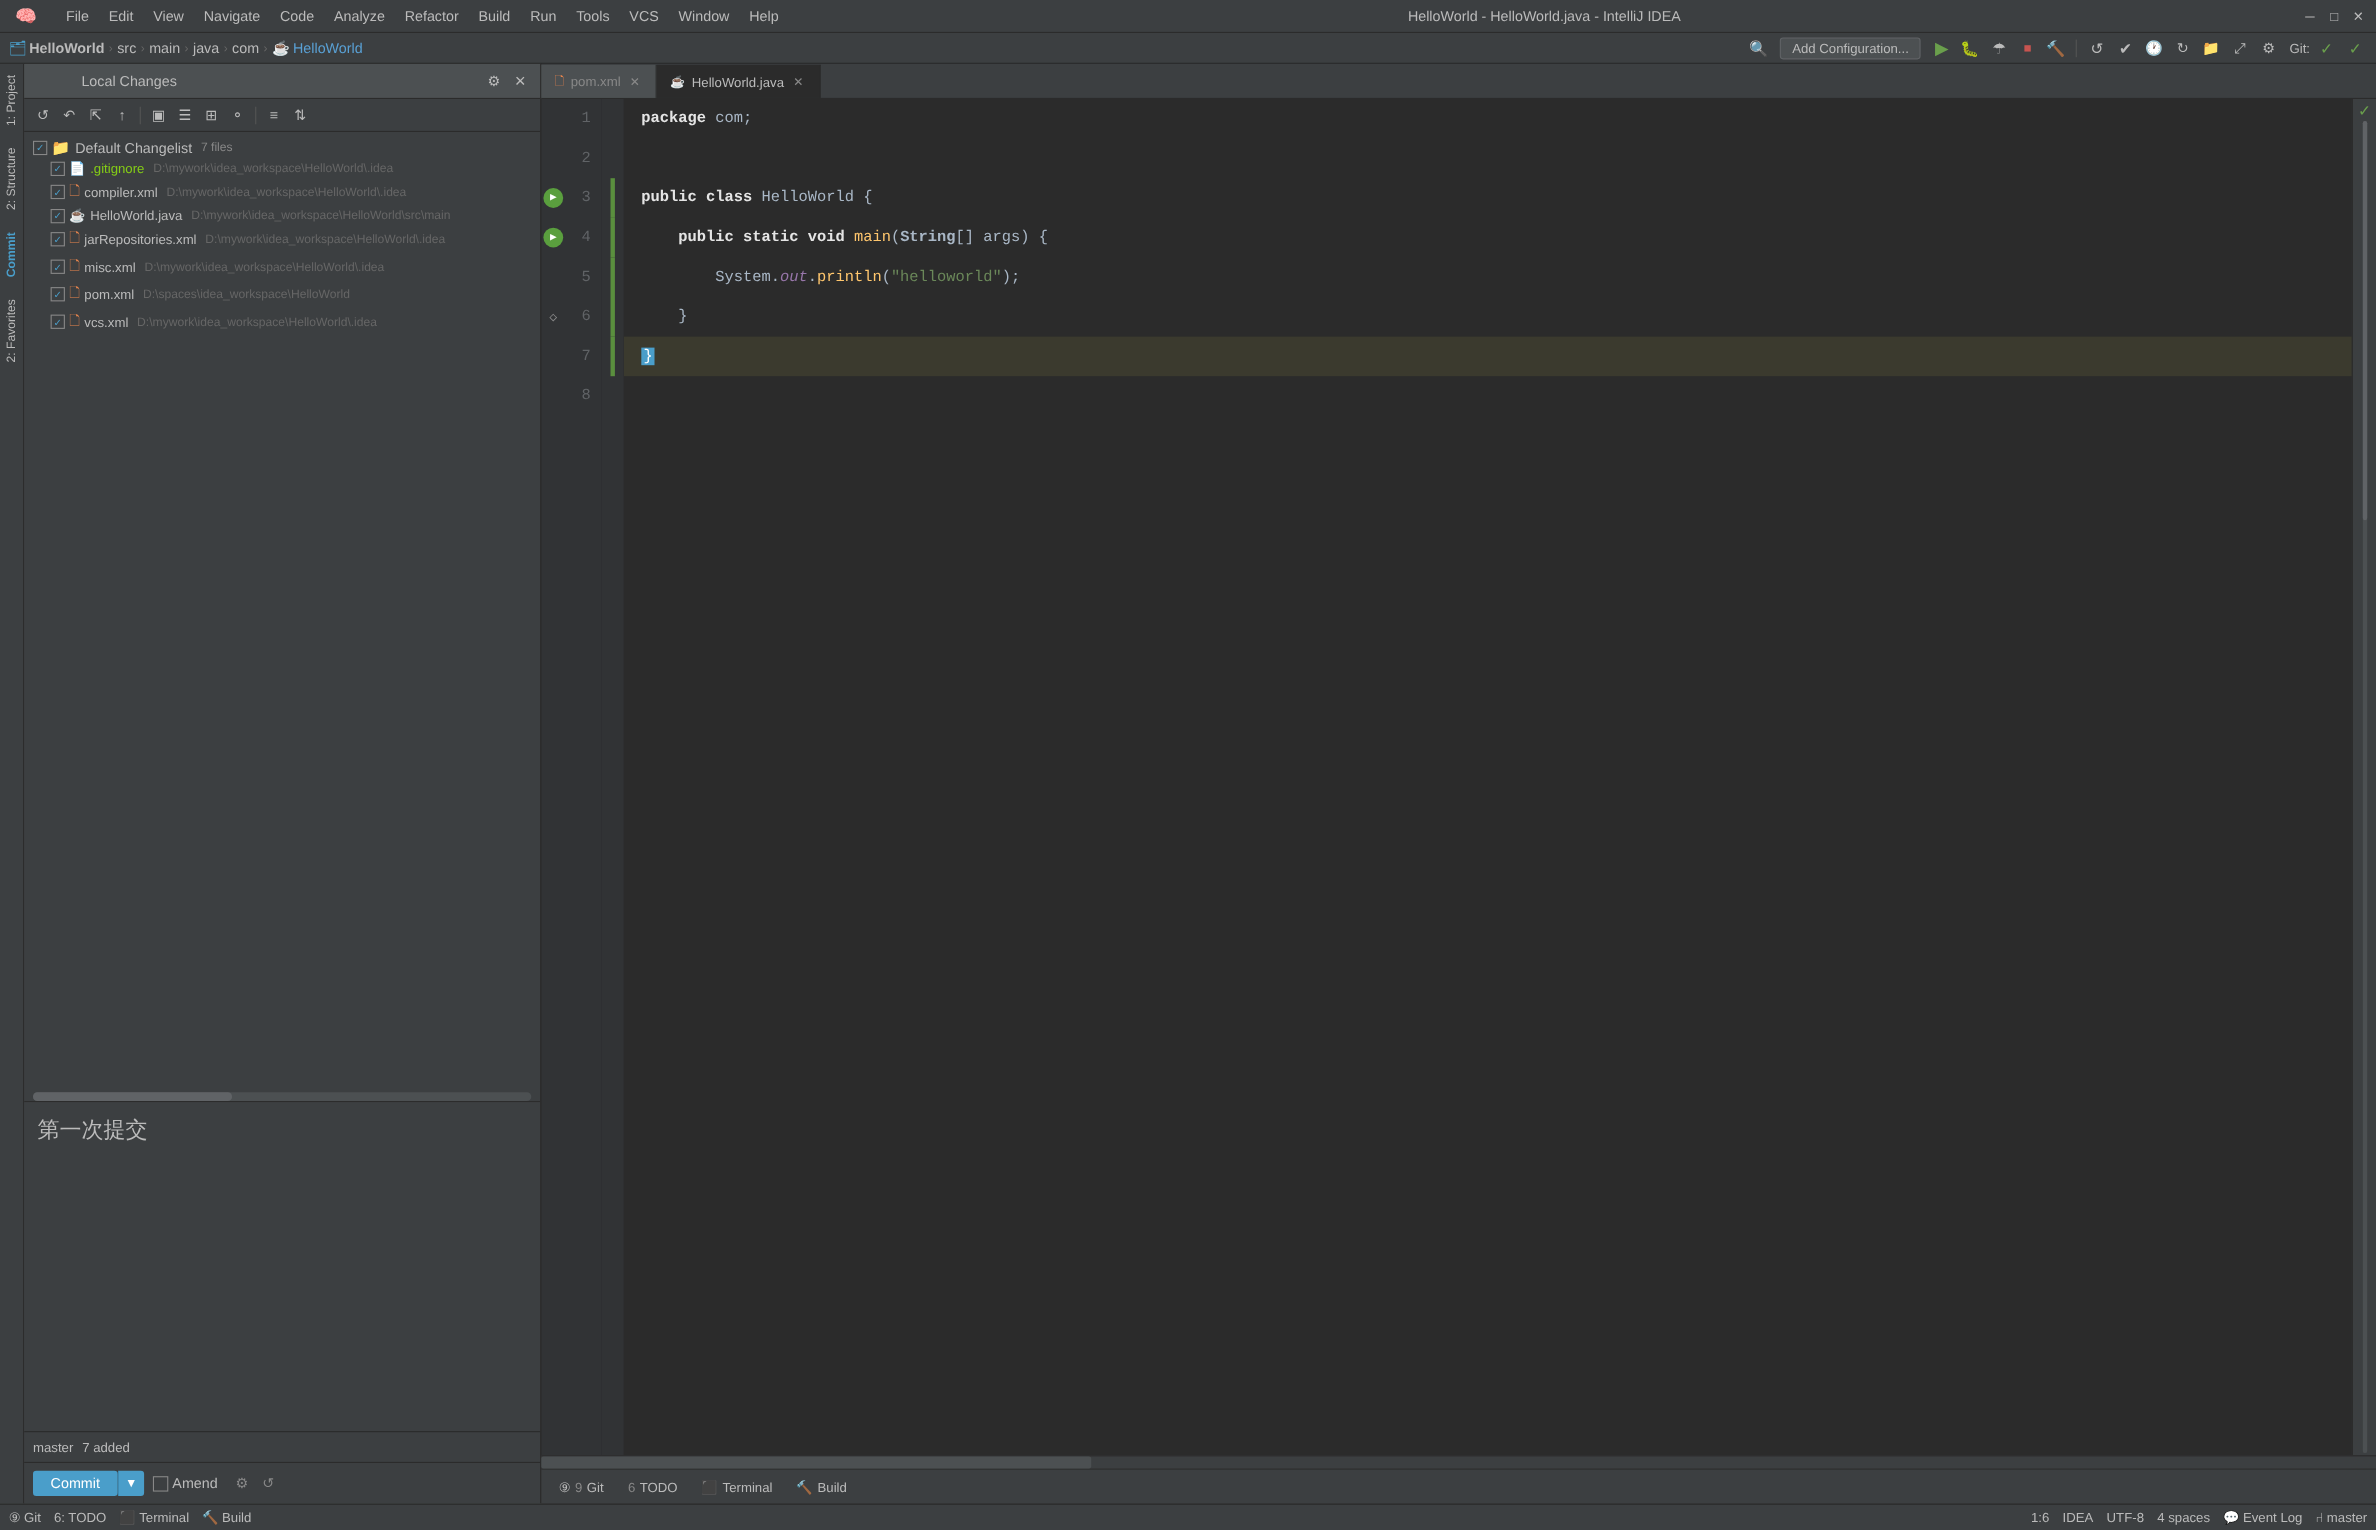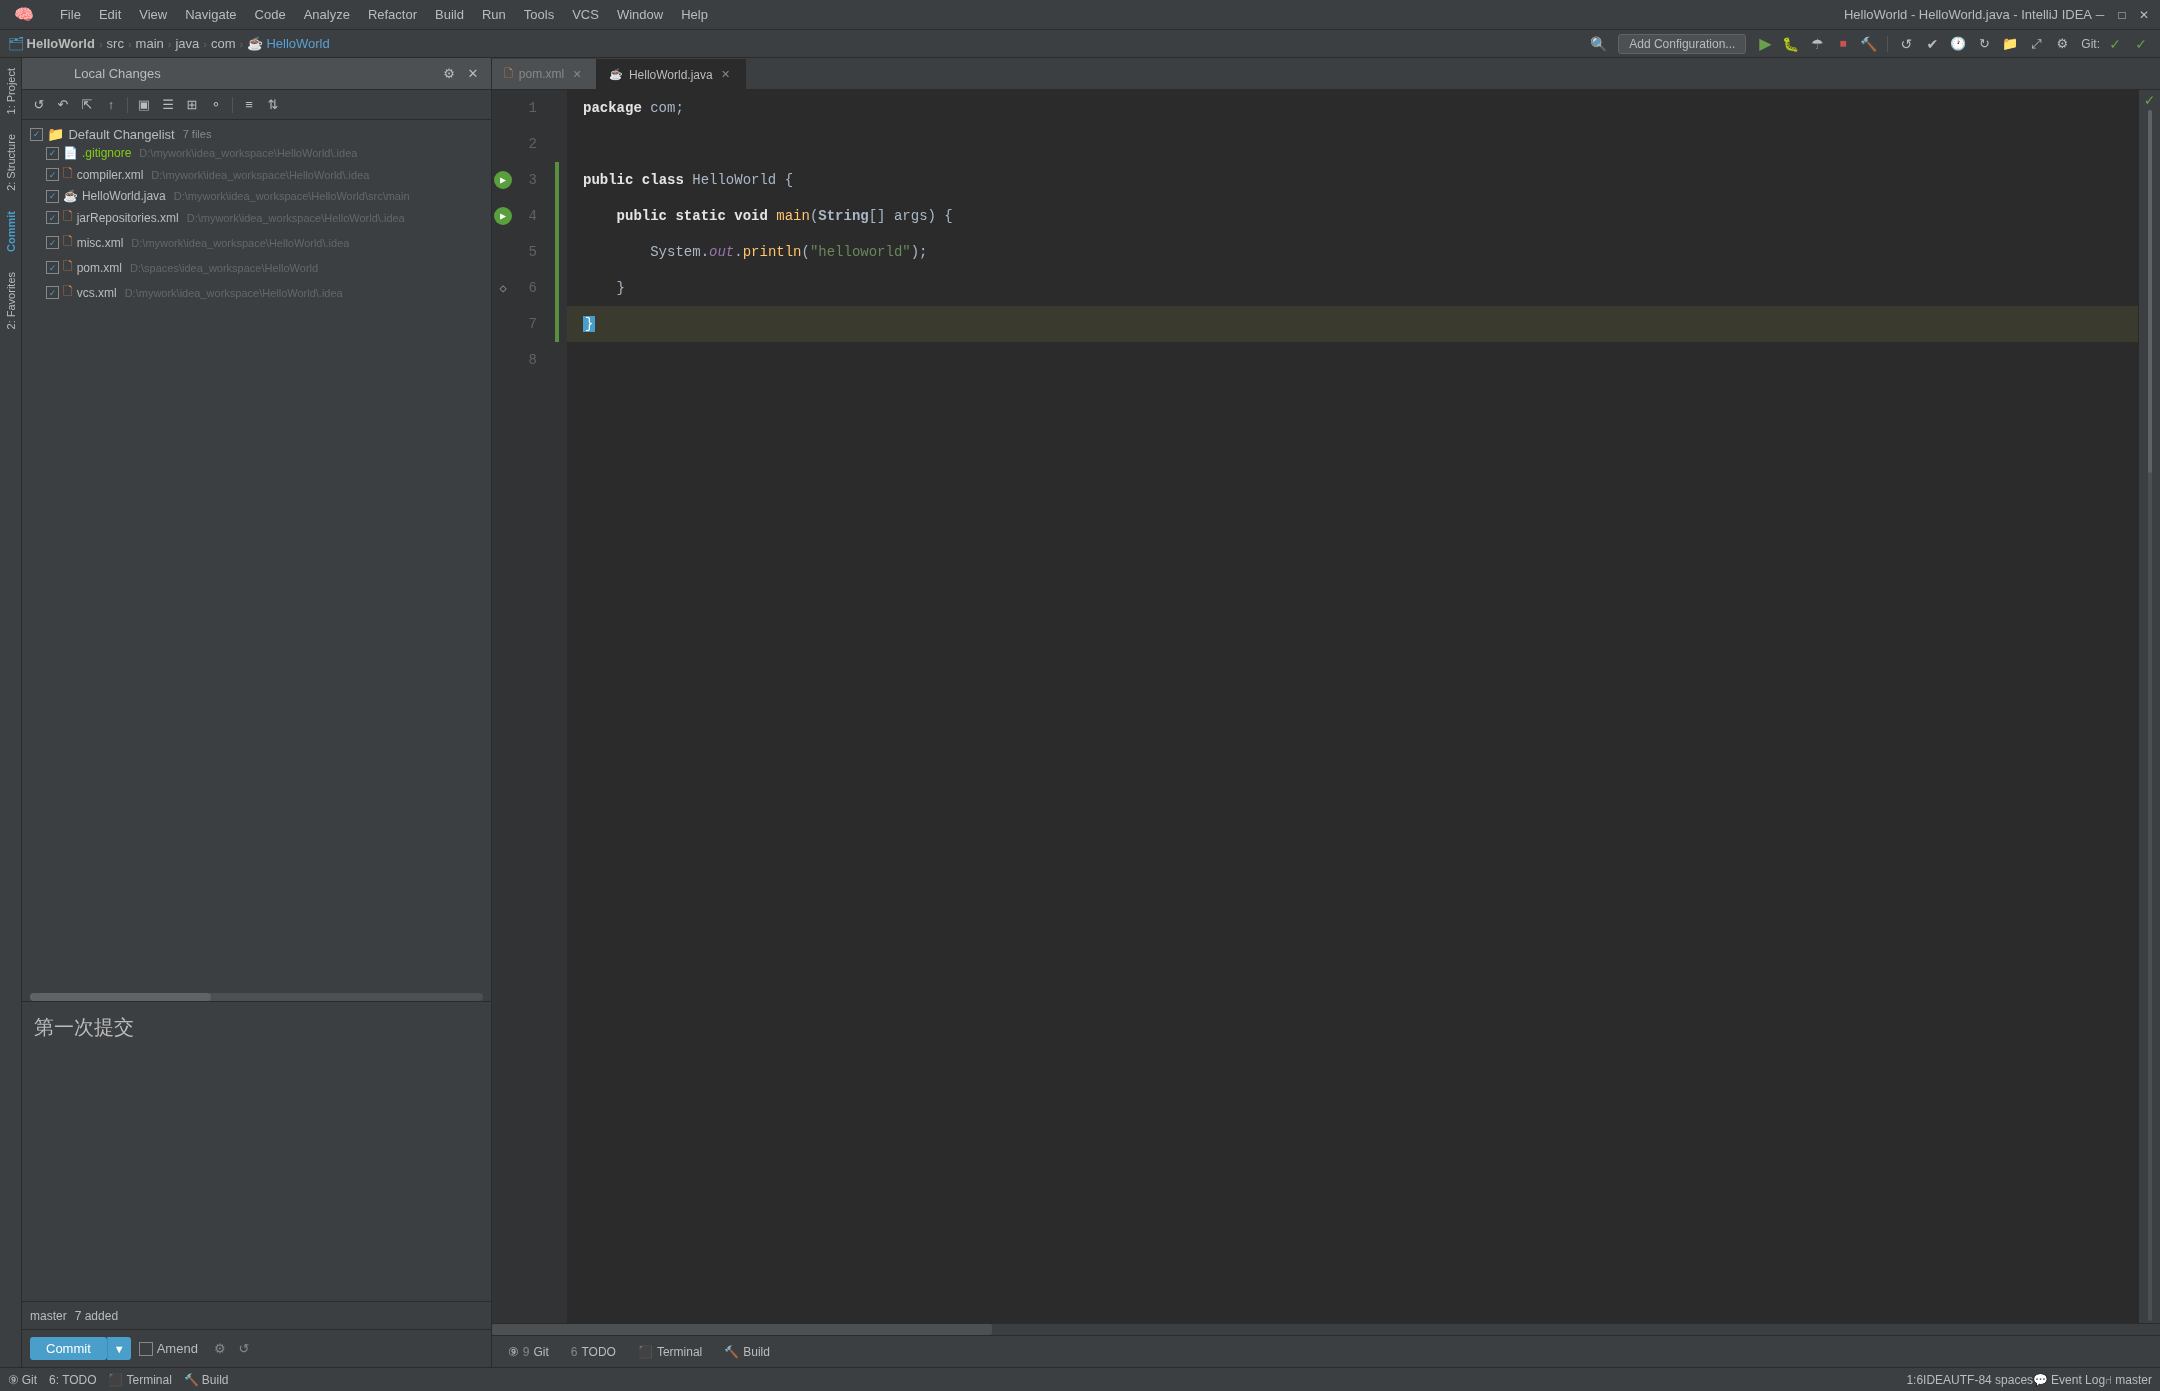--- a/index.html
+++ b/index.html
@@ -40,21 +40,21 @@
       padding: 2px 8px;
       font-size: 13px;
       color: #bbbbbb;
       cursor: pointer;
       border-radius: 2px;
     }
     .title-bar-title {
       font-size: 13px;
       color: #bbbbbb;
       flex: 1;
-      text-align: right;
+      text-align: center;
     }
     .title-bar-controls {
       display: flex;
       align-items: center;
       gap: 6px;
     }
     .title-control-btn {
       width: 16px;
       height: 16px;
       display: flex;
@@ -584,21 +584,21 @@
       display: flex;
       align-items: center;
       gap: 3px;
       font-size: 12px;
       color: #bbbbbb;
       cursor: pointer;
     }
     .status-right {
       display: flex;
       align-items: center;
-      gap: 0;
+      gap: 12px;
     }
 
     
     ::-webkit-scrollbar { width: 8px; height: 8px; }
     ::-webkit-scrollbar-track { background: #3c3f41; }
     ::-webkit-scrollbar-thumb { background: #555; border-radius: 2px; }
     @keyframes blink {
       50% { opacity: 0; }
     }
   </style>

